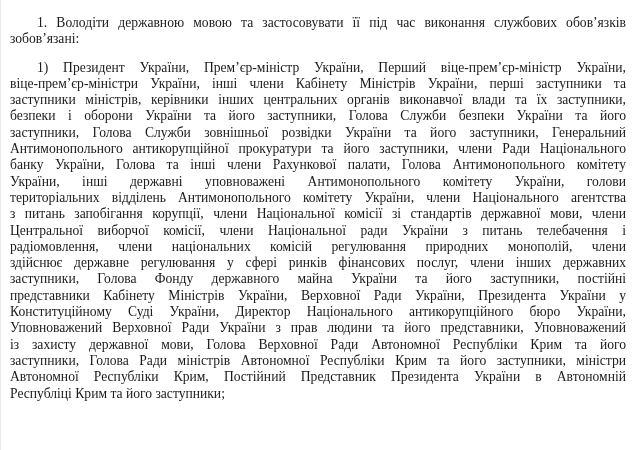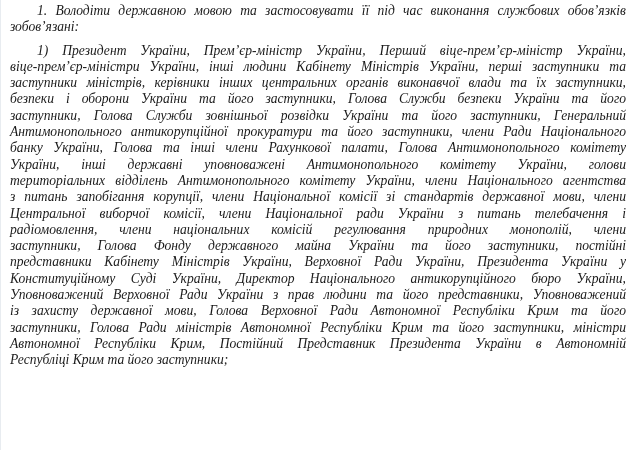--- a/index.html
+++ b/index.html
@@ -16,22 +16,21 @@
   }
   .doc {
     box-sizing: border-box;
     width: 643px;
     height: 450px;
     padding: 3px 17px 0 9px;
     border-left: 1px solid #e8ecf0;
     font-size: 13.6px;
   }
   .paragraph {
-    margin: 0 0 7px 0;
-    font-style: italic;
+    margin: 12px 0 7px 0;
   }
   .line {
     line-height: 16.3px;
     text-align: justify;
     text-align-last: justify;
     -moz-text-align-last: justify;
     white-space: normal;
   }
   .line.first {
     text-indent: 27px;
@@ -45,31 +44,32 @@
 <body>
 
 <div class="doc">
   <div>
       <div class="paragraph">
         <div class="line first">1. Володіти державною мовою та застосовувати її під час виконання службових обов’язків</div>
         <div class="line last">зобов’язані:</div>
       </div>
       <div class="paragraph">
         <div class="line first">1) Президент України, Прем’єр-міністр України, Перший віце-прем’єр-міністр України,</div>
-        <div class="line">віце-прем’єр-міністри України, інші людини Кабінету Міністрів України, перші заступники та</div>
+        <div class="line">віце-прем’єр-міністри України, інші члени Кабінету Міністрів України, перші заступники та</div>
         <div class="line">заступники міністрів, керівники інших центральних органів виконавчої влади та їх заступники,</div>
         <div class="line">безпеки і оборони України та його заступники, Голова Служби безпеки України та його</div>
         <div class="line">заступники, Голова Служби зовнішньої розвідки України та його заступники, Генеральний</div>
         <div class="line">Антимонопольного антикорупційної прокуратури та його заступники, члени Ради Національного</div>
         <div class="line">банку України, Голова та інші члени Рахункової палати, Голова Антимонопольного комітету</div>
         <div class="line">України, інші державні уповноважені Антимонопольного комітету України, голови</div>
         <div class="line">територіальних відділень Антимонопольного комітету України, члени Національного агентства</div>
         <div class="line">з питань запобігання корупції, члени Національної комісії зі стандартів державної мови, члени</div>
         <div class="line">Центральної виборчої комісії, члени Національної ради України з питань телебачення і</div>
         <div class="line">радіомовлення, члени національних комісій регулювання природних монополій, члени</div>
+        <div class="line">здійснює державне регулювання у сфері ринків фінансових послуг, члени інших державних</div>
         <div class="line">заступники, Голова Фонду державного майна України та його заступники, постійні</div>
         <div class="line">представники Кабінету Міністрів України, Верховної Ради України, Президента України у</div>
         <div class="line">Конституційному Суді України, Директор Національного антикорупційного бюро України,</div>
         <div class="line">Уповноважений Верховної Ради України з прав людини та його представники, Уповноважений</div>
         <div class="line">із захисту державної мови, Голова Верховної Ради Автономної Республіки Крим та його</div>
         <div class="line">заступники, Голова Ради міністрів Автономної Республіки Крим та його заступники, міністри</div>
         <div class="line">Автономної Республіки Крим, Постійний Представник Президента України в Автономній</div>
         <div class="line last">Республіці Крим та його заступники;</div>
       </div>
     </div>

